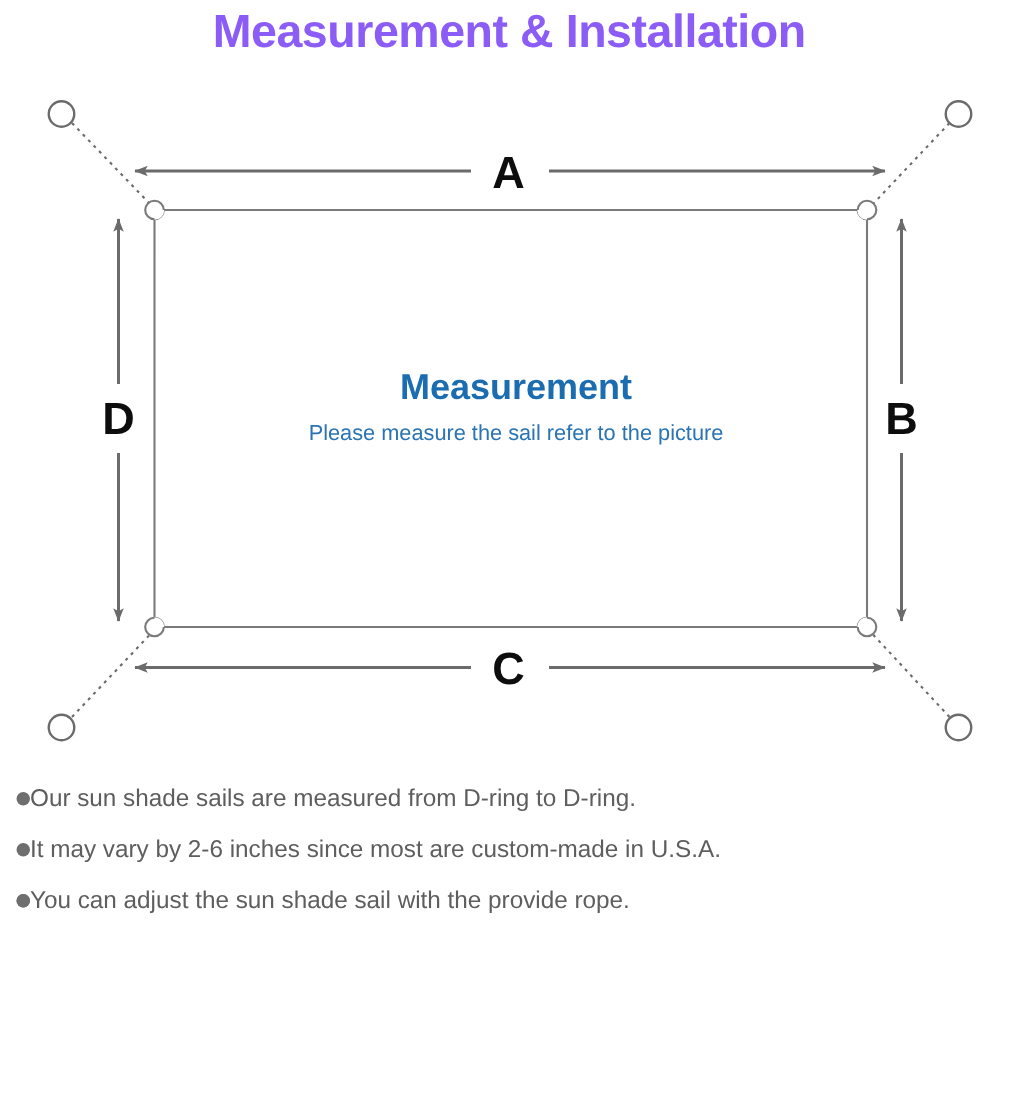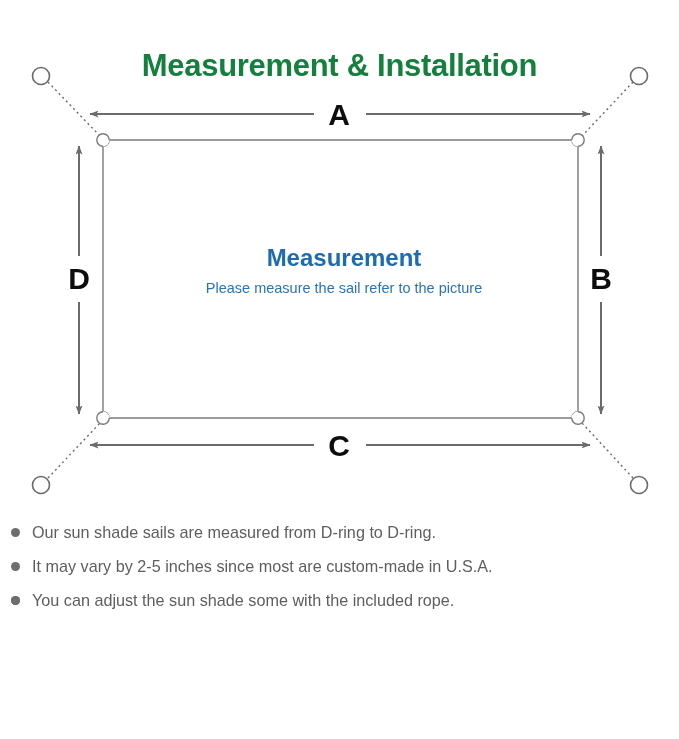--- a/index.html
+++ b/index.html
@@ -17,25 +17,24 @@
   }
 
   #page-title {
     position: absolute;
     left: 0;
     top: 0;
     width: 679px;
     text-align: center;
     font-size: 31px;
     font-weight: bold;
-    color: #15803d;
+    color: #8b5cf6;
     letter-spacing: -0.3px;
     line-height: 40px;
     padding-top: 1px;
-    margin-top: 45px;
   }
 
   #diagram-wrap {
     position: absolute;
     left: 0;
     top: 44px;
     width: 679px;
     height: 470px;
   }
   #diagram-svg {
@@ -62,21 +61,21 @@
   }
 
   #notes-list {
     position: absolute;
     left: 0;
     top: 522px;
     width: 679px;
   }
   .note-item {
     position: relative;
-    padding-left: 32px;
+    padding-left: 20px;
     padding-right: 6px;
     margin-bottom: 13px;
     font-size: 16.2px;
     line-height: 21px;
     color: #5e5e5e;
   }
   .note-bullet {
     position: absolute;
     left: 11px;
     top: 6px;
@@ -146,22 +145,22 @@
   </svg>
 </div>
 
 <div id="notes-list">
   <div class="note-item">
     <span class="note-bullet"></span>
     <span>Our sun shade sails are measured from D-ring to D-ring.</span>
   </div>
   <div class="note-item">
     <span class="note-bullet"></span>
-    <span>It may vary by 2-5 inches since most are custom-made in U.S.A.</span>
+    <span>It may vary by 2-6 inches since most are custom-made in U.S.A.</span>
   </div>
   <div class="note-item">
     <span class="note-bullet"></span>
   </div>
   <div class="note-item">
     <span class="note-bullet"></span>
-    <span>You can adjust the sun shade some with the included rope.</span>
+    <span>You can adjust the sun shade sail with the provide rope.</span>
   </div>
 </div>
 
 </body></html>

